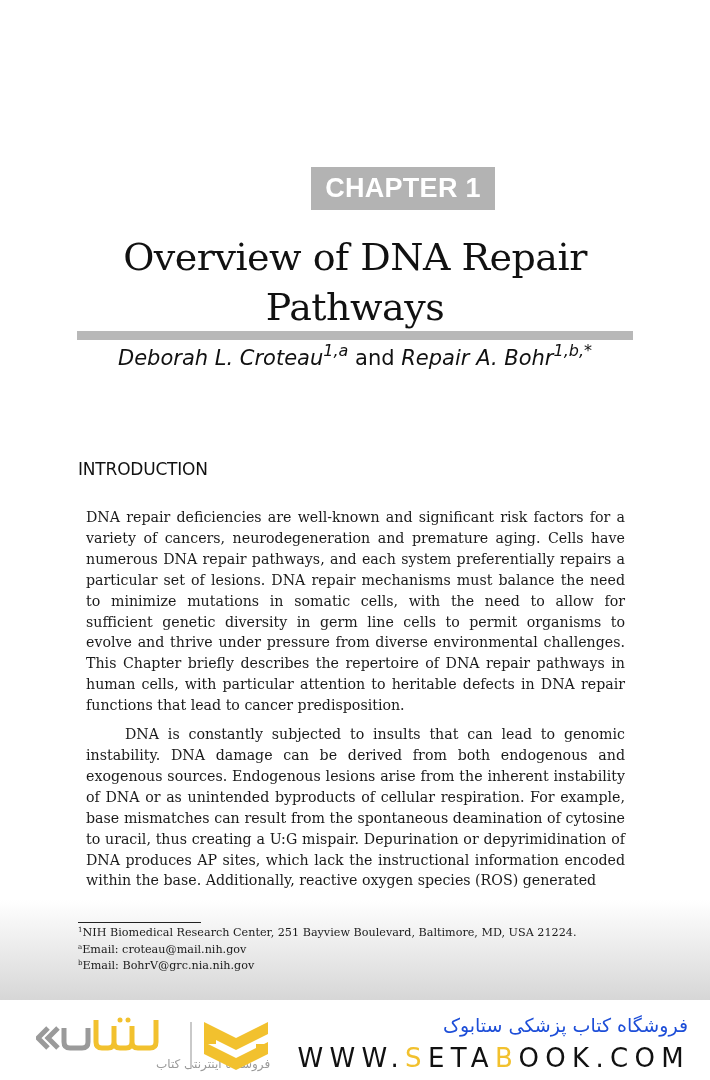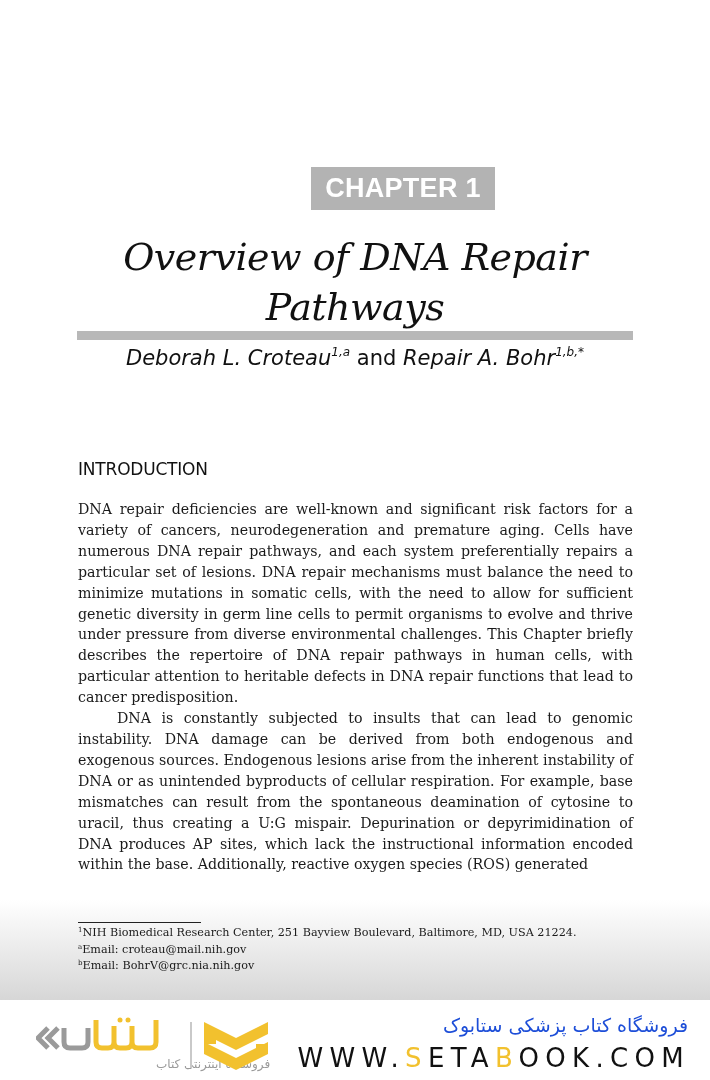--- a/index.html
+++ b/index.html
@@ -19,48 +19,47 @@
     font-size: 27px; letter-spacing: 0.3px;
     display: flex; align-items: center; justify-content: center; margin-left: 48px;
   }
 
   .title {
     position: absolute; left: 60px; width: 590px; top: 232px;
     text-align: center;
     font-family: "DejaVu Serif", serif;
     font-size: 38px; line-height: 50px; color: #111;
     letter-spacing: -0.5px;
-    font-style: italic;
   }
 
   .title-rule {
     position: absolute; left: 77px; top: 331px; width: 556px; height: 9px;
     background: #b8b8b8;
   }
 
   .authors {
     position: absolute; left: 60px; width: 590px; top: 346px;
     text-align: center;
     font-family: "DejaVu Sans", sans-serif; font-size: 21px; color: #111;
   }
   .authors .it { font-style: italic; }
-  .authors sup { font-size: 12px; font-style: italic; vertical-align: 9px; line-height: 0; }
+  .authors sup { font-size: 16px; font-style: italic; vertical-align: 9px; line-height: 0; }
 
   .section-heading {
     position: absolute; left: 78px; top: 459px;
     font-family: "DejaVu Sans", sans-serif; font-size: 17px; font-weight: 400;
     letter-spacing: -0.2px; color: #111;
   }
 
   .body-text {
     position: absolute; left: 78px; width: 555px; top: 499px;
     font-family: "DejaVu Serif", serif; font-size: 14.2px; line-height: 20.9px;
     text-align: justify; color: #1a1a1a;
   }
-  .body-text p { margin: 0; }
+  .body-text p { margin: 8px; }
   .body-text p.indent { text-indent: 39px; }
 
   .footnote-rule {
     position: absolute; left: 78px; top: 922px; width: 123px; height: 1px; background: #222;
   }
   .footnotes {
     position: absolute; left: 78px; top: 925px; width: 560px;
     font-family: "DejaVu Serif", serif; font-size: 11.2px; line-height: 16.5px; color: #1a1a1a;
   }
   .footnotes sup { font-size: 7px; vertical-align: 4px; line-height: 0; }

